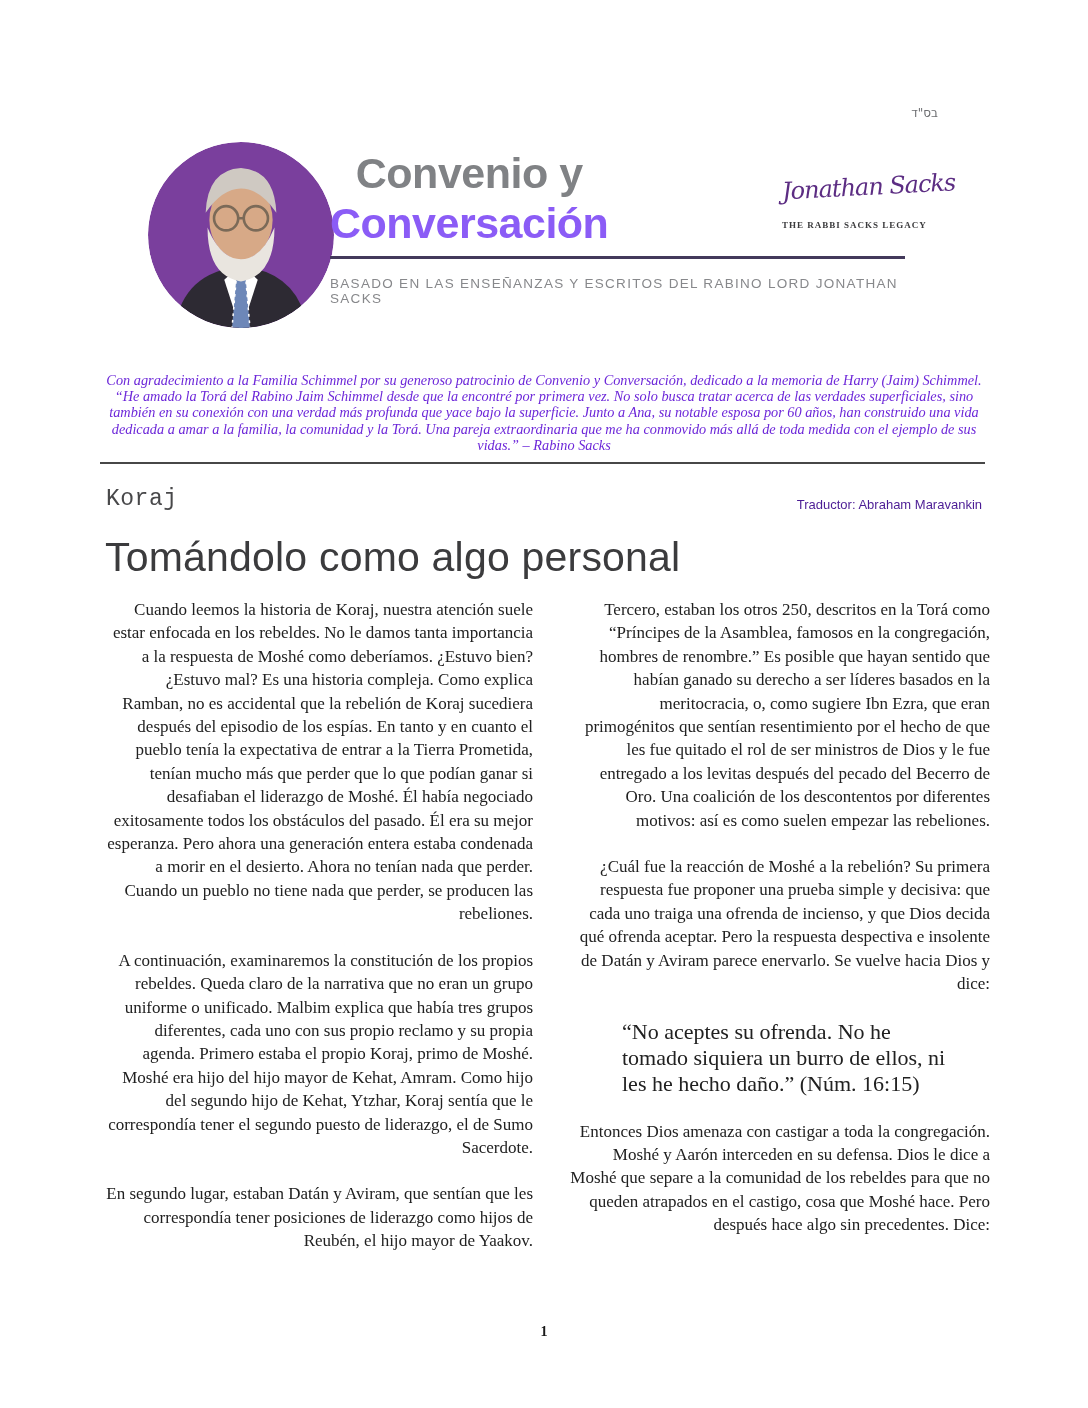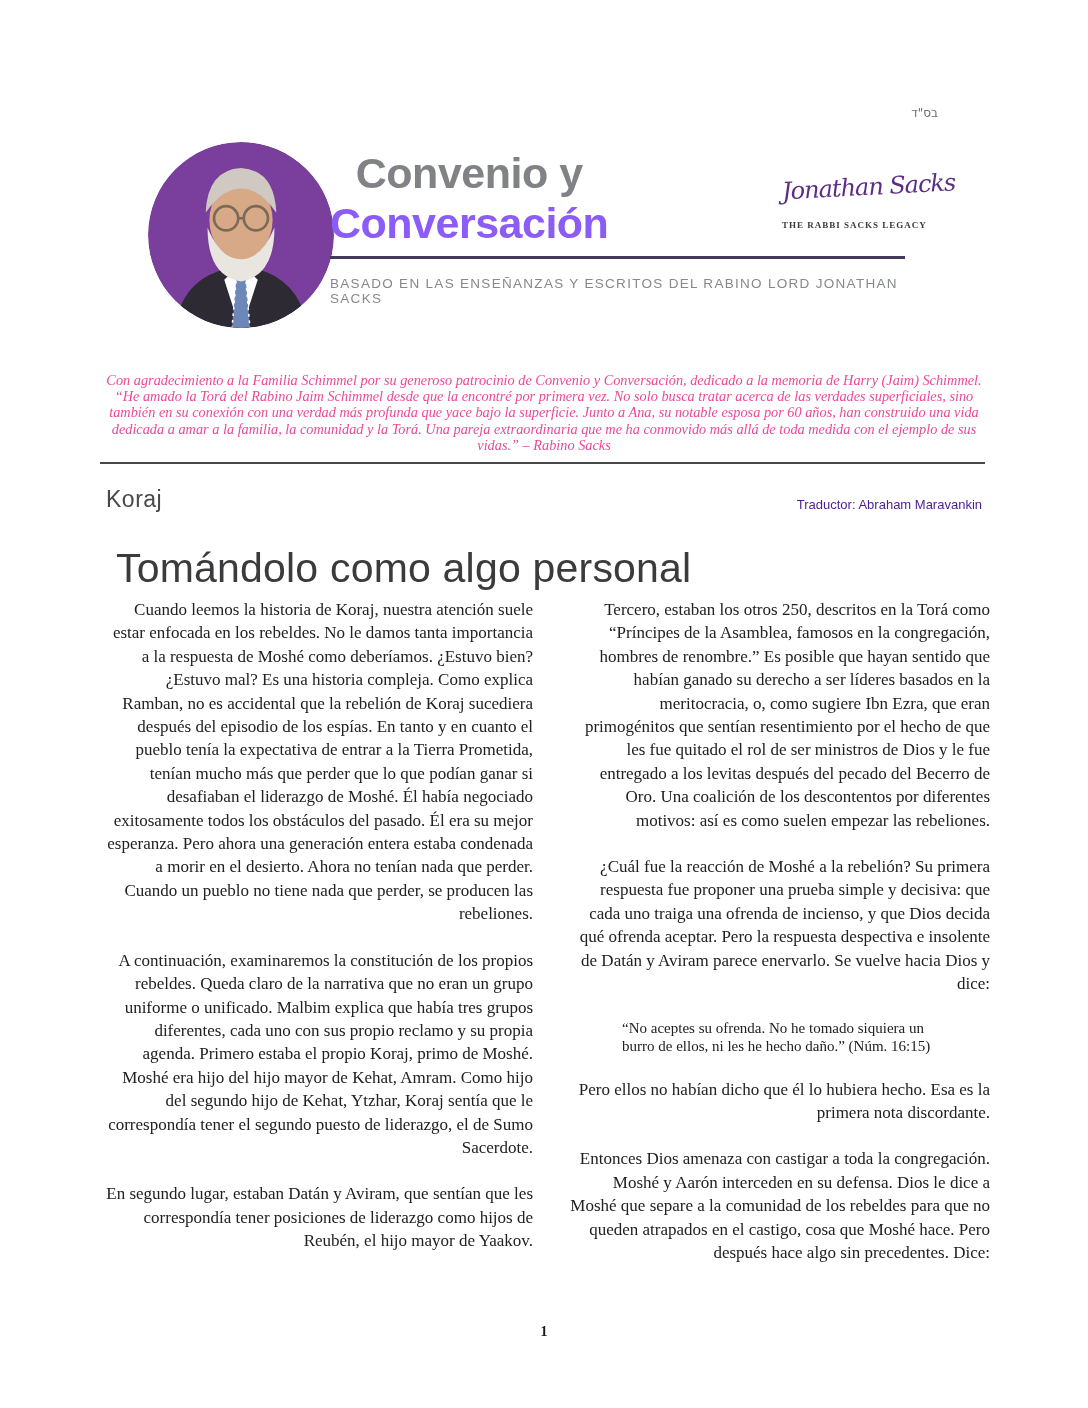--- a/index.html
+++ b/index.html
@@ -60,55 +60,55 @@
     margin-top:12px;
     font-family:"Liberation Serif",serif;
     font-weight:bold;
     font-size:9px;letter-spacing:1px;color:#3b3b3d;
     white-space:nowrap;
   }
   
   .dedication{
     position:absolute;top:372px;left:104px;width:880px;margin:0;
     font-style:italic;font-size:14.3px;line-height:16.2px;
-    text-align:center;color:#ec4899;
+    text-align:center;color:#6d28d9;
   }
   .rule{
     position:absolute;top:462px;left:100px;width:885px;margin:0;
     border:none;border-top:2px solid #474747;
   }
   
   .parsha{
     position:absolute;top:486px;left:106px;
-    font-family:Liberation Sans, sans-serif;font-weight:300;
+    font-family:Liberation Mono, monospace;font-weight:300;
     font-size:23px;color:#48484a;letter-spacing:0.5px;
   }
   .translator{
     position:absolute;top:497px;right:106px;
     font-family:"Liberation Sans",sans-serif;
     font-size:13px;color:#4c1d95;
   }
   .article-title{
-    position:absolute;top:533px;left:104px;margin:12px;width:800px;
+    position:absolute;top:533px;left:104px;margin:1px;width:800px;
     font-family:"Liberation Sans",sans-serif;font-weight:300;
     font-size:41px;color:#3b3b3d;letter-spacing:0.2px;
   }
   
   .columns{position:absolute;top:598px;left:0;width:1088px;}
   .col{position:absolute;top:0;}
   .col.left{left:105px;width:428px;}
   .col.right{left:568px;width:422px;}
   .col p{
     margin:0 0 23px 0;
     font-size:17px;line-height:23.4px;color:#212121;
     text-align:right;
   }
   .col blockquote{
     margin:0 0 23px 54px;width:330px;
-    font-size:15px;line-height:18px;color:#212121;
+    font-size:22px;line-height:26px;color:#212121;
   }
   .page-number{
     position:absolute;bottom:68px;left:0;width:1088px;
     text-align:center;
     font-size:14px;font-weight:bold;color:#1a1a1a;
   }
 </style>
 </head>
 <body>
 
@@ -166,20 +166,19 @@
   <div class="columns">
     <div class="col left">
       <p>Cuando leemos la historia de Koraj, nuestra atención suele estar enfocada en los rebeldes. No le damos tanta importancia a la respuesta de Moshé como deberíamos. ¿Estuvo bien? ¿Estuvo mal? Es una historia compleja. Como explica Ramban, no es accidental que la rebelión de Koraj sucediera después del episodio de los espías. En tanto y en cuanto el pueblo tenía la expectativa de entrar a la Tierra Prometida, tenían mucho más que perder que lo que podían ganar si desafiaban el liderazgo de Moshé. Él había negociado exitosamente todos los obstáculos del pasado. Él era su mejor esperanza. Pero ahora una generación entera estaba condenada a morir en el desierto. Ahora no tenían nada que perder. Cuando un pueblo no tiene nada que perder, se producen las rebeliones.</p>
       <p>A continuación, examinaremos la constitución de los propios rebeldes. Queda claro de la narrativa que no eran un grupo uniforme o unificado. Malbim explica que había tres grupos diferentes, cada uno con sus propio reclamo y su propia agenda. Primero estaba el propio Koraj, primo de Moshé. Moshé era hijo del hijo mayor de Kehat, Amram. Como hijo del segundo hijo de Kehat, Ytzhar, Koraj sentía que le correspondía tener el segundo puesto de liderazgo, el de Sumo Sacerdote.</p>
       <p>En segundo lugar, estaban Datán y Aviram, que sentían que les correspondía tener posiciones de liderazgo como hijos de Reubén, el hijo mayor de Yaakov.</p>
     </div>
     <div class="col right">
       <p>Tercero, estaban los otros 250, descritos en la Torá como “Príncipes de la Asamblea, famosos en la congregación, hombres de renombre.” Es posible que hayan sentido que habían ganado su derecho a ser líderes basados en la meritocracia, o, como sugiere Ibn Ezra, que eran primogénitos que sentían resentimiento por el hecho de que les fue quitado el rol de ser ministros de Dios y le fue entregado a los levitas después del pecado del Becerro de Oro. Una coalición de los descontentos por diferentes motivos: así es como suelen empezar las rebeliones.</p>
       <p>¿Cuál fue la reacción de Moshé a la rebelión? Su primera respuesta fue proponer una prueba simple y decisiva: que cada uno traiga una ofrenda de incienso, y que Dios decida qué ofrenda aceptar. Pero la respuesta despectiva e insolente de Datán y Aviram parece enervarlo. Se vuelve hacia Dios y dice:</p>
       <blockquote>“No aceptes su ofrenda. No he tomado siquiera un burro de ellos, ni les he hecho daño.” (Núm. 16:15)</blockquote>
-      <p>Pero ellos no habían dicho que él lo hubiera hecho. Esa es la primera nota discordante.</p>
       <p>Entonces Dios amenaza con castigar a toda la congregación. Moshé y Aarón interceden en su defensa. Dios le dice a Moshé que separe a la comunidad de los rebeldes para que no queden atrapados en el castigo, cosa que Moshé hace. Pero después hace algo sin precedentes. Dice:</p>
     </div>
   </div>
 
   <div class="page-number">1</div>
 
 </div>
 
 </body></html>

